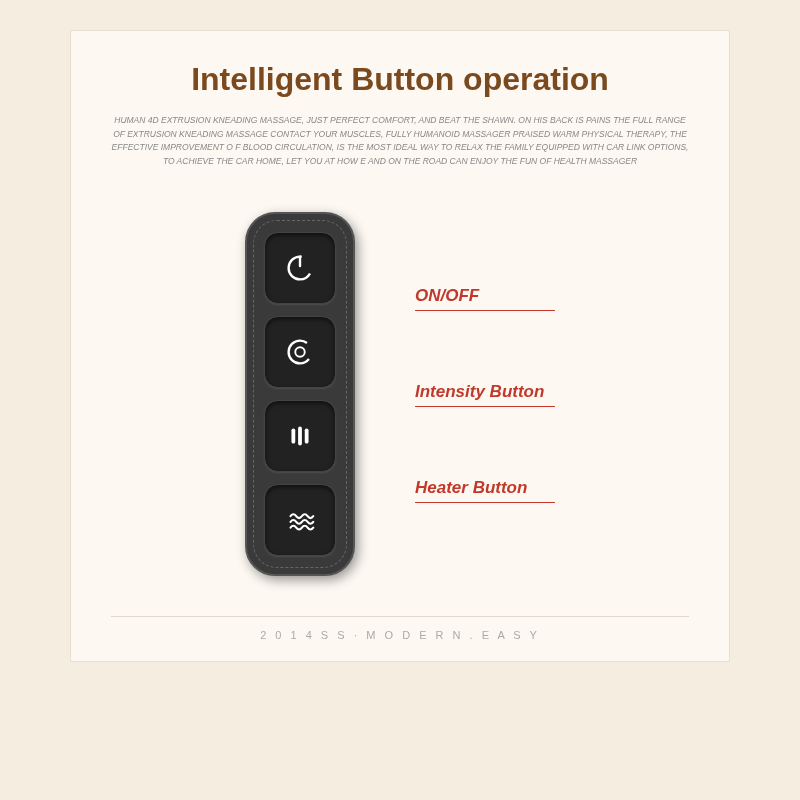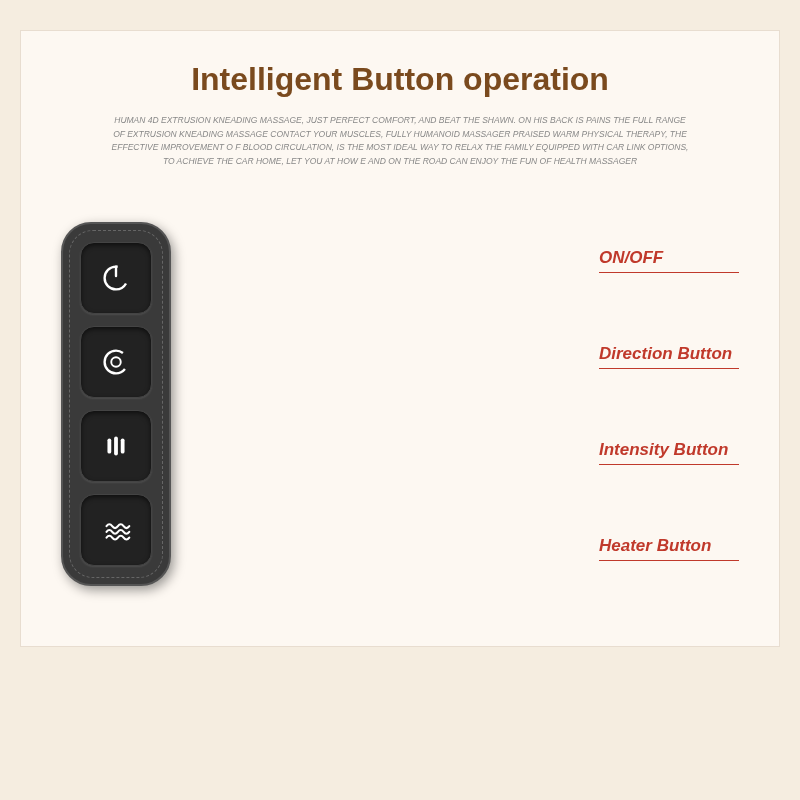--- a/index.html
+++ b/index.html
@@ -8,21 +8,21 @@
       height: 800px;
       background: #f5ede0;
       font-family: Arial, sans-serif;
       overflow: hidden;
       display: flex;
       flex-direction: column;
       align-items: center;
     }
 
     .page-wrapper {
-      width: 760px;
+      width: 660px;
       margin: 30px auto;
       background: #fdf8f2;
       border: 1px solid #e8ddd0;
       padding: 30px 40px 20px 40px;
     }
 
     .page-title {
       text-align: center;
       font-size: 32px;
       font-weight: bold;
@@ -40,21 +40,21 @@
       max-width: 580px;
       margin-left: auto;
       margin-right: auto;
       font-style: italic;
     }
 
     .content-area {
       display: flex;
       flex-direction: row;
       align-items: center;
-      justify-content: space-between;
+      justify-content: center;
       gap: 60px;
       padding: 20px 0 30px 0;
     }
 
     
     .remote-device {
       width: 110px;
       background: #3a3a3a;
       border-radius: 30px;
       padding: 18px 14px;
@@ -213,33 +213,28 @@
 
     <div class="labels-area">
       <div class="label-row">
         <div class="label-container">
           <span class="label-text">ON/OFF</span>
           <div class="label-underline"></div>
         </div>
       </div>
       <div class="label-row">
         <div class="label-container">
-          <span class="label-text">Direction Button</span>
-          <div class="label-underline"></div>
-        </div>
-      </div>
-      <div class="label-row">
-        <div class="label-container">
           <span class="label-text">Intensity Button</span>
           <div class="label-underline"></div>
         </div>
       </div>
       <div class="label-row">
         <div class="label-container">
           <span class="label-text">Heater Button</span>
           <div class="label-underline"></div>
         </div>
       </div>
     </div>
 
   </div>
 
+  <div class="footer-text">2 0 1 4 S S · M O D E R N . E A S Y</div>
 </div>
 
 </body></html>

